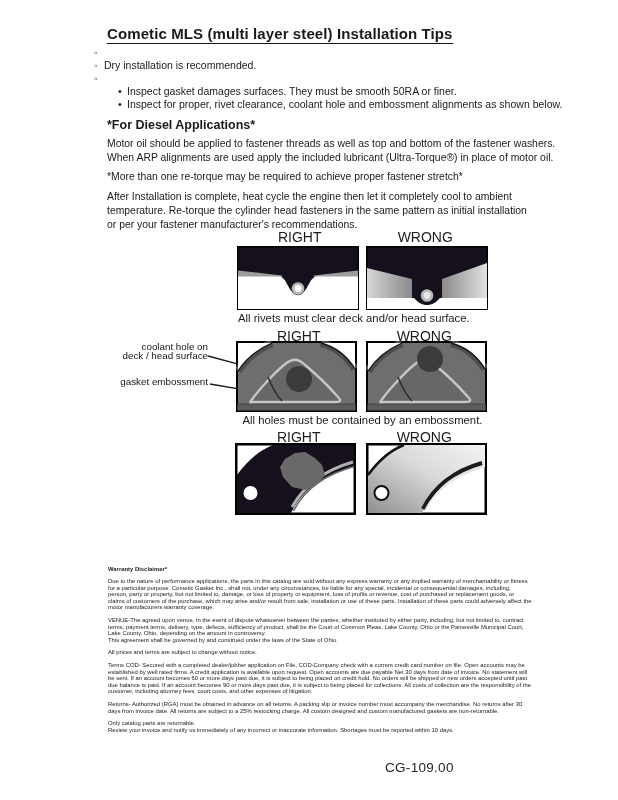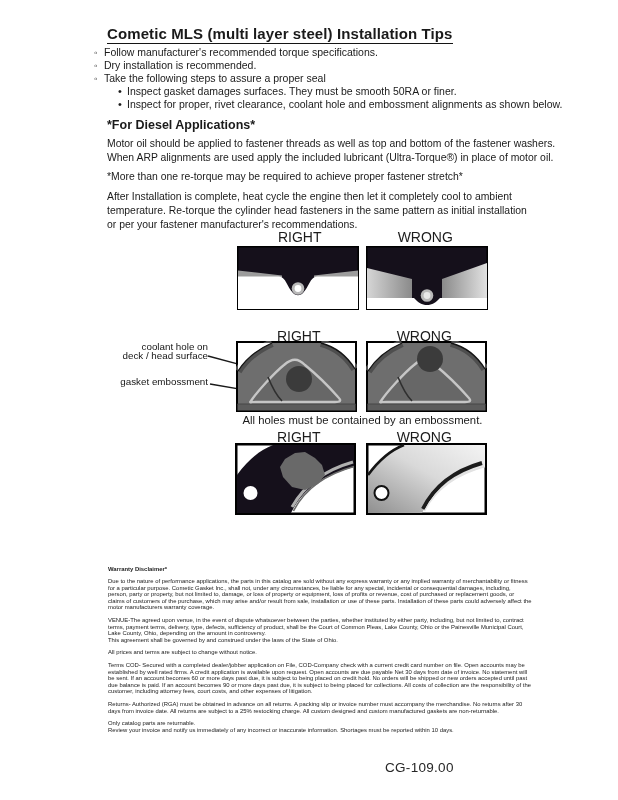--- a/index.html
+++ b/index.html
@@ -40,29 +40,27 @@
 </head>
 <body>
 
 <div class="page">
 
   <div class="abs title">Cometic MLS (multi layer steel) Installation Tips</div>
 
   <div class="abs bullets">
     <div class="b-row">
       <span class="b-marker">◦</span>
-      <span class="b-text">Follow manufacturer's recommended torque specifications.</span>
     </div>
     <div class="b-row">
       <span class="b-marker">◦</span>
       <span class="b-text">Dry installation is recommended.</span>
     </div>
     <div class="b-row">
       <span class="b-marker">◦</span>
-      <span class="b-text">Take the following steps to assure a proper seal</span>
     </div>
     <div class="b-row sub">
       <span class="b-marker">•</span>
       <span class="b-text">Inspect gasket damages surfaces.  They must be smooth 50RA or finer.</span>
     </div>
     <div class="b-row sub">
       <span class="b-marker">•</span>
       <span class="b-text">Inspect for proper, rivet clearance, coolant hole and embossment alignments as shown below.</span>
     </div>
   </div>
@@ -102,20 +100,21 @@
         </linearGradient>
       </defs>
       <rect x="0.75" y="0.75" width="120.5" height="62.5" fill="#15101b" stroke="#000" stroke-width="1.5"></rect>
       <path d="M1,22 L46,33 L46,52 L1,52 Z" fill="url(#g1l)"></path>
       <path d="M76,33 L121,17 L121,52 L76,52 Z" fill="url(#g1r)"></path>
       <path d="M1,52 L48,52 C52,56.5 56,59 61,59 C66,59 70,56.5 74,52 L121,52 L121,63 L1,63 Z" fill="#ffffff"></path>
       <circle cx="61" cy="49.5" r="6.3" fill="#b9b9b9"></circle>
       <circle cx="61" cy="49.5" r="3.4" fill="#e8e8e8"></circle>
     </svg>
   </div>
+  <div class="abs caption" style="left:238px;top:312px;">All rivets must clear deck and/or head surface.</div>
 
   <div class="abs dg-labels" style="left:236px;top:329px;">
     <span>RIGHT</span>
     <span>WRONG</span>
   </div>
   <div class="abs callout" style="left:103px;top:342px;">coolant hole on
 deck / head surface</div>
   <div class="abs callout" style="left:103px;top:377px;">gasket embossment</div>
   <svg class="abs" style="left:206px;top:348px;" width="92" height="48" viewBox="0 0 92 48">
     <line x1="2" y1="8" x2="84" y2="30" stroke="#1a1a1a" stroke-width="1.3"></line>

